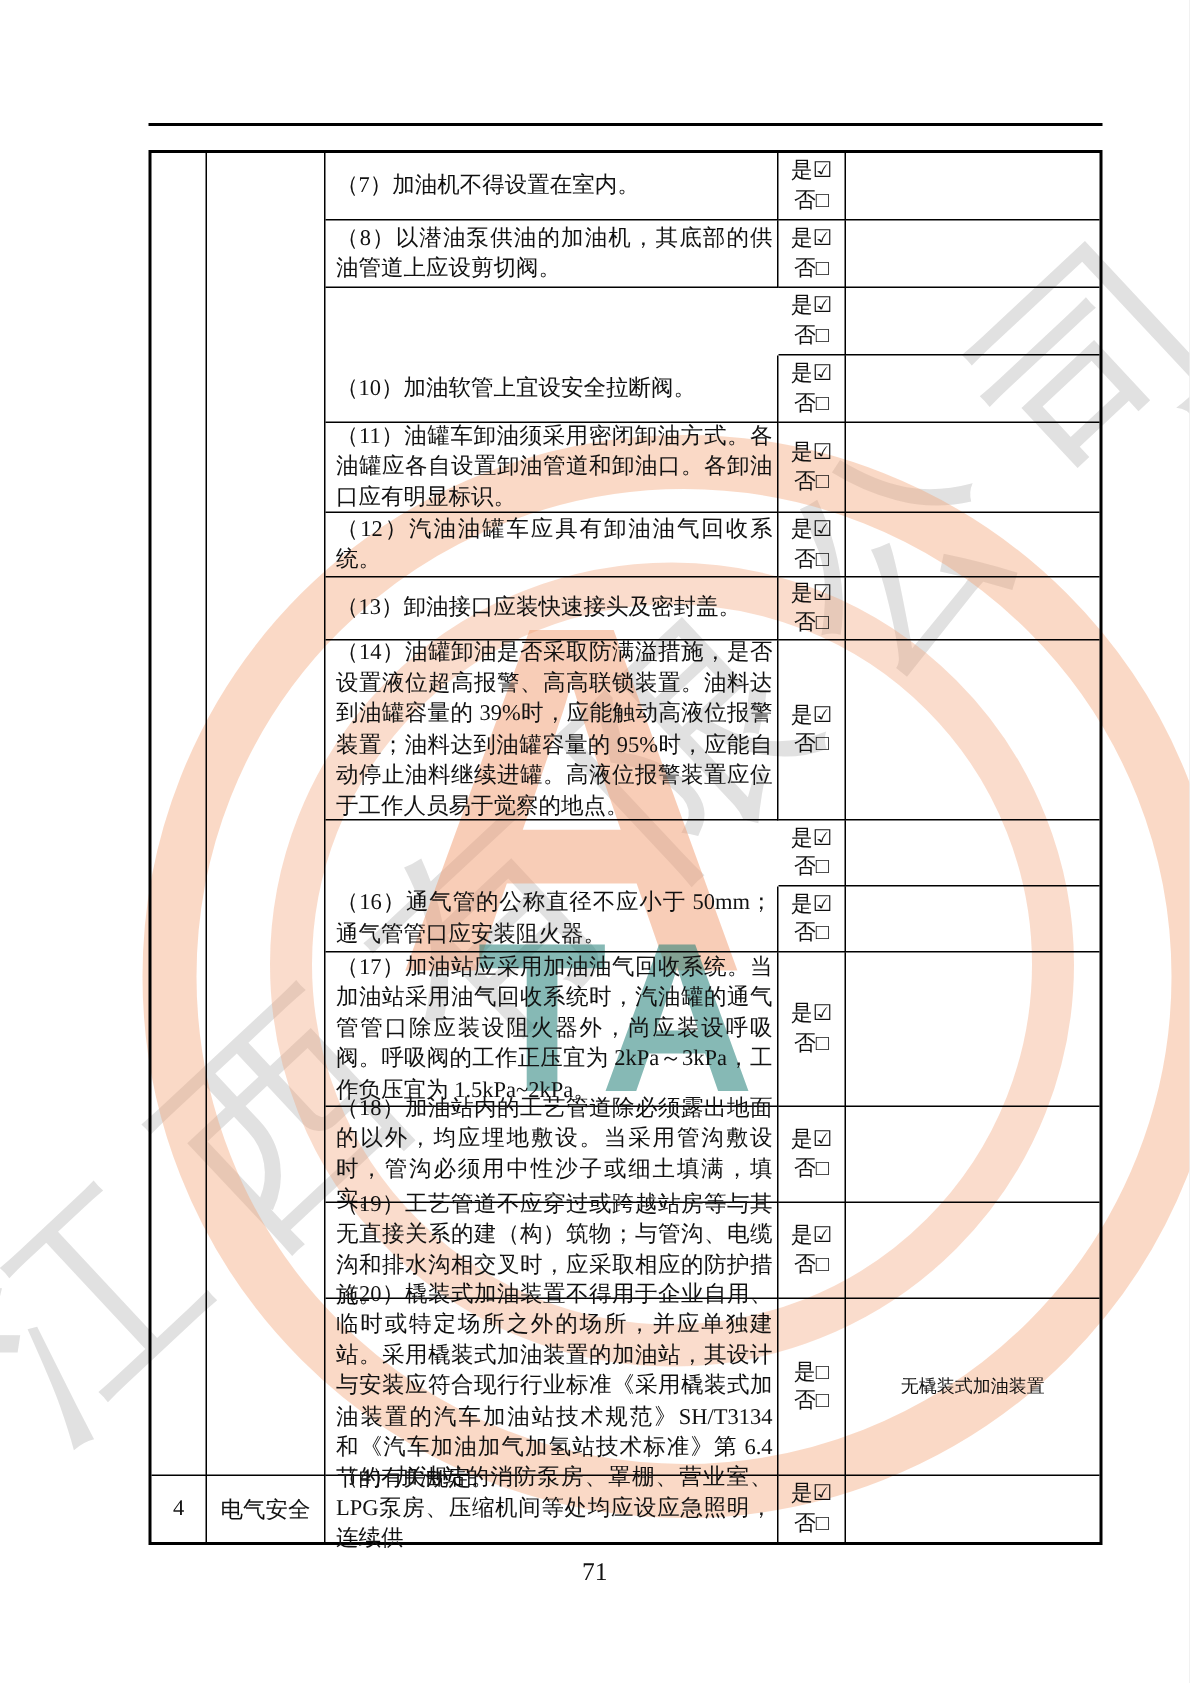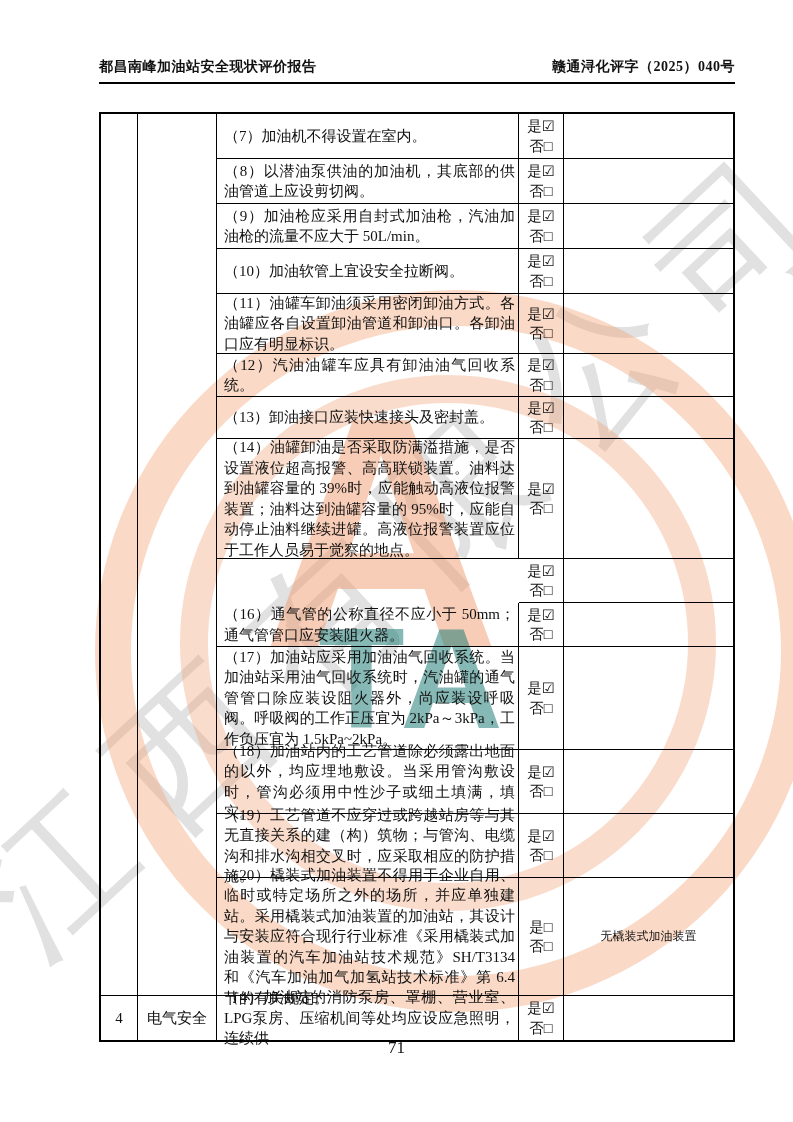--- a/index.html
+++ b/index.html
@@ -37,21 +37,21 @@
     position:absolute;left:-50px;top:870px;white-space:nowrap;
     transform:rotate(-43deg);transform-origin:0 0;
     font-size:150px;line-height:1;letter-spacing:35px;color:#bdbdbd;opacity:.45;
   }
   
   .tbl{
     position:absolute;left:99px;top:100px;z-index:1;
     display:grid;
     grid-template-columns:37px 79px 302px 45px 169px;
     grid-template-rows:45px 45px 45px 45px 60px 43px 42px 120px 44px 44px 103px 64px 64px 118px 44px;
-    border:2px solid #000;background:transparent;margin-top:12px;
+    border:2px solid #000;background:transparent;
   }
   .cell{border-right:1px solid #000;border-bottom:1px solid #000;}
   .no-r{border-right:none;}
   .no-b{border-bottom:none;}
   .item{
     display:flex;align-items:center;
     font-size:15px;line-height:20.5px;padding:1px 3px 1px 7px;
     text-align:justify;
   }
   .chk{
@@ -77,24 +77,20 @@
 <div class="page">
 
   <div class="wm">
     <div class="wm-gray"><span>江</span><span>西</span><span>有</span><span>限</span><span>公</span><span>司</span></div>
     <div class="wm-ring-outer"></div>
     <div class="wm-ring-inner"></div>
     <div class="wm-emblem">A</div>
     <div class="wm-blue">TA</div>
   </div>
 
-  <div class="hdr">
-    <span>都昌南峰加油站安全现状评价报告</span>
-    <span>赣通浔化评字（2025）040号</span>
-  </div>
   <div class="hdr-rule"></div>
 
   <div class="tbl">
 
     <div class="cell" style="grid-column:1;grid-row:1/15;"></div>
     <div class="cell" style="grid-column:2;grid-row:1/15;"></div>
 
     <div class="cell item" style="grid-column:3;grid-row:1;">（7）加油机不得设置在室内。</div>
     <div class="cell chk" style="grid-column:4;grid-row:1;">
       <span>是☑</span>
@@ -102,21 +98,20 @@
     </div>
     <div class="cell rmk no-r" style="grid-column:5;grid-row:1;"></div>
 
     <div class="cell item" style="grid-column:3;grid-row:2;">（8）以潜油泵供油的加油机，其底部的供油管道上应设剪切阀。</div>
     <div class="cell chk" style="grid-column:4;grid-row:2;">
       <span>是☑</span>
       <span>否□</span>
     </div>
     <div class="cell rmk no-r" style="grid-column:5;grid-row:2;"></div>
 
-    <div class="cell item" style="grid-column:3;grid-row:3;">（9）加油枪应采用自封式加油枪，汽油加油枪的流量不应大于 50L/min。</div>
     <div class="cell chk" style="grid-column:4;grid-row:3;">
       <span>是☑</span>
       <span>否□</span>
     </div>
     <div class="cell rmk no-r" style="grid-column:5;grid-row:3;"></div>
 
     <div class="cell item" style="grid-column:3;grid-row:4;">（10）加油软管上宜设安全拉断阀。</div>
     <div class="cell chk" style="grid-column:4;grid-row:4;">
       <span>是☑</span>
       <span>否□</span>

